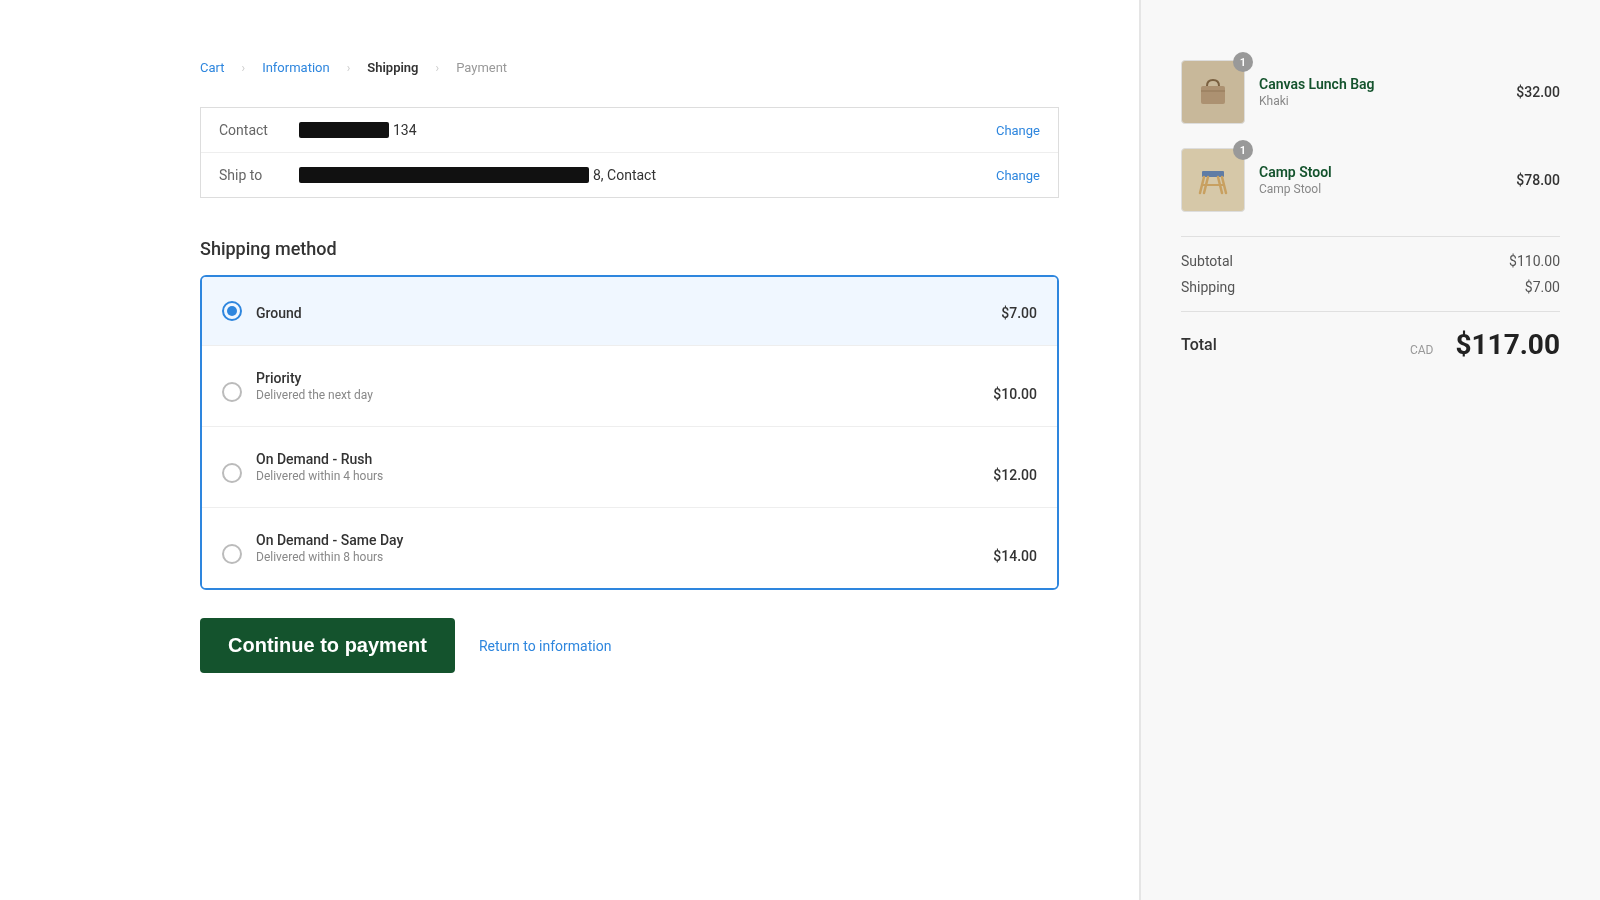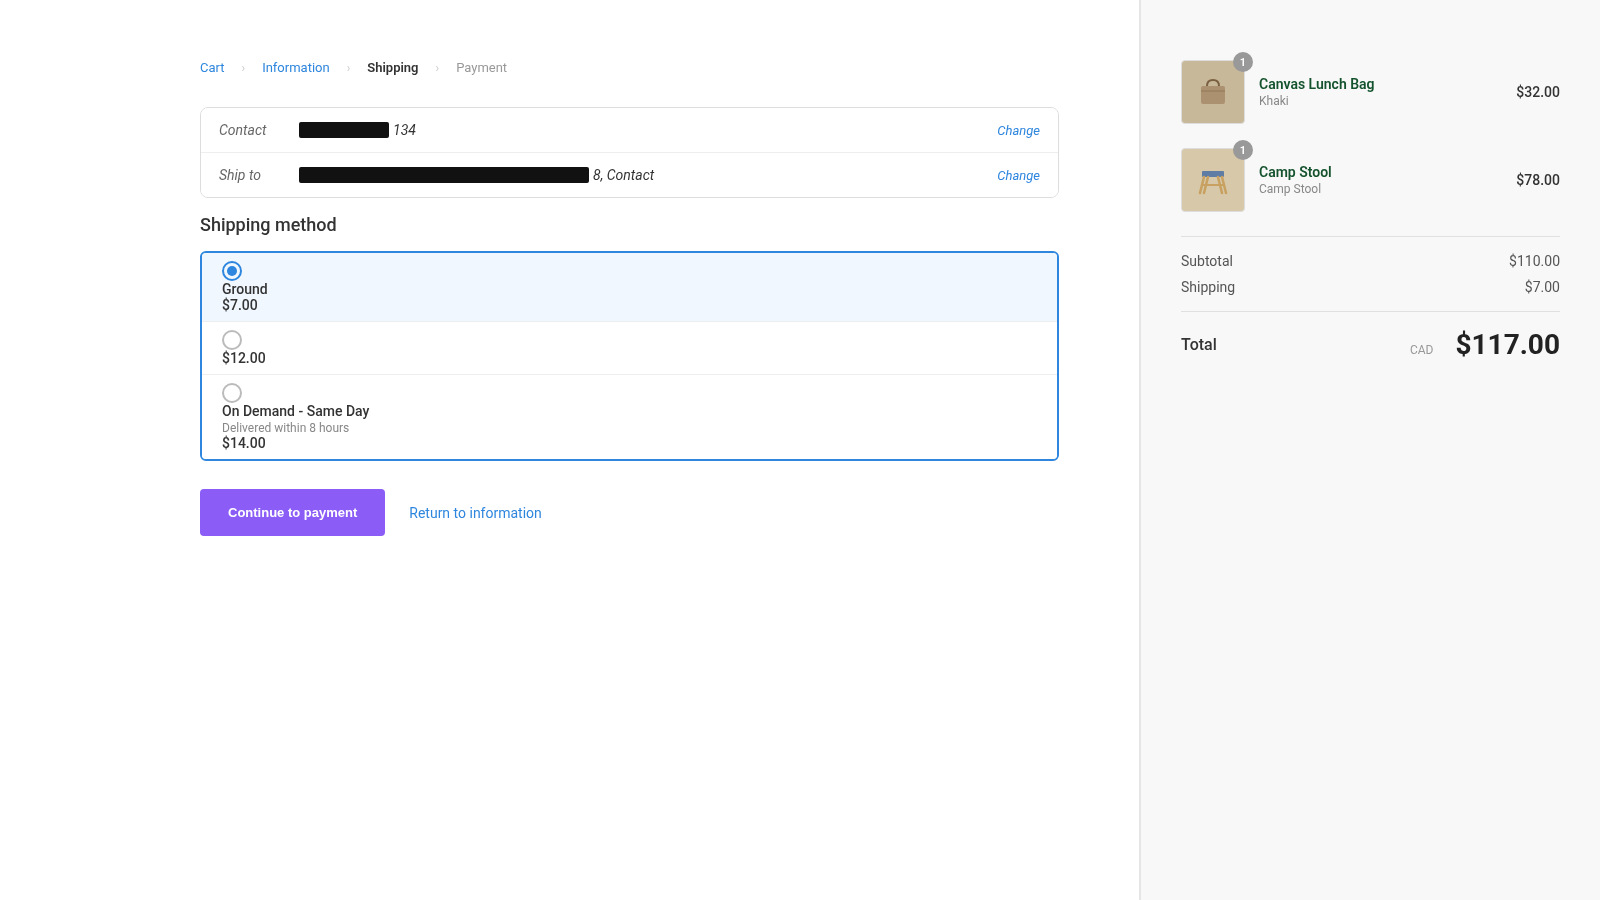--- a/index.html
+++ b/index.html
@@ -38,24 +38,23 @@
       font-weight: 600;
     }
     .breadcrumb .chevron {
       color: #ccc;
       font-size: 12px;
     }
 
     
     .info-box {
       border: 1px solid #ddd;
-      border-radius: 8px;
-      margin-bottom: 16px;
+      border-radius: 0;
+      margin-bottom: 40px;
       overflow: hidden;
-      font-style: italic;
     }
     .info-row {
       display: flex;
       align-items: center;
       padding: 14px 18px;
       font-size: 14px;
       background: #fff;
     }
     .info-row + .info-row {
       border-top: 1px solid #eee;
@@ -92,25 +91,24 @@
       color: #333;
       margin-bottom: 16px;
     }
     .shipping-options {
       border: 2px solid #2e86de;
       border-radius: 6px;
       overflow: hidden;
     }
     .shipping-option {
       display: flex;
-      align-items: flex-start;
-      padding: 8px 20px;
+      align-items: flex-end;
+      padding: 24px 20px;
       background: #fff;
       cursor: pointer;
-      flex-direction: column;
     }
     .shipping-option + .shipping-option {
       border-top: 1px solid #eee;
     }
     .shipping-option.selected {
       background: #f0f7ff;
     }
     .radio-outer {
       width: 20px;
       height: 20px;
@@ -151,26 +149,26 @@
     }
 
     
     .actions {
       display: flex;
       align-items: center;
       gap: 24px;
       margin-top: 28px;
     }
     .btn-continue {
-      background: #8b5cf6;
+      background: #14532d;
       color: #fff;
       border: none;
       border-radius: 4px;
       padding: 16px 28px;
-      font-size: 13px;
+      font-size: 20px;
       font-weight: 600;
       cursor: pointer;
     }
     .btn-return {
       color: #2e86de;
       background: none;
       border: none;
       font-size: 14px;
       cursor: pointer;
       text-decoration: none;
@@ -320,23 +318,35 @@
     <div class="shipping-option selected">
       <div class="radio-outer checked">
         <div class="radio-inner"></div>
       </div>
       <div class="option-details">
         <div class="option-name">Ground</div>
       </div>
       <span class="option-price">$7.00</span>
     </div>
 
-
     <div class="shipping-option">
       <div class="radio-outer"></div>
+      <div class="option-details">
+        <div class="option-name">Priority</div>
+        <div class="option-desc">Delivered the next day</div>
+      </div>
+      <span class="option-price">$10.00</span>
+    </div>
+
+    <div class="shipping-option">
+      <div class="radio-outer"></div>
+      <div class="option-details">
+        <div class="option-name">On Demand - Rush</div>
+        <div class="option-desc">Delivered within 4 hours</div>
+      </div>
       <span class="option-price">$12.00</span>
     </div>
 
     <div class="shipping-option">
       <div class="radio-outer"></div>
       <div class="option-details">
         <div class="option-name">On Demand - Same Day</div>
         <div class="option-desc">Delivered within 8 hours</div>
       </div>
       <span class="option-price">$14.00</span>

